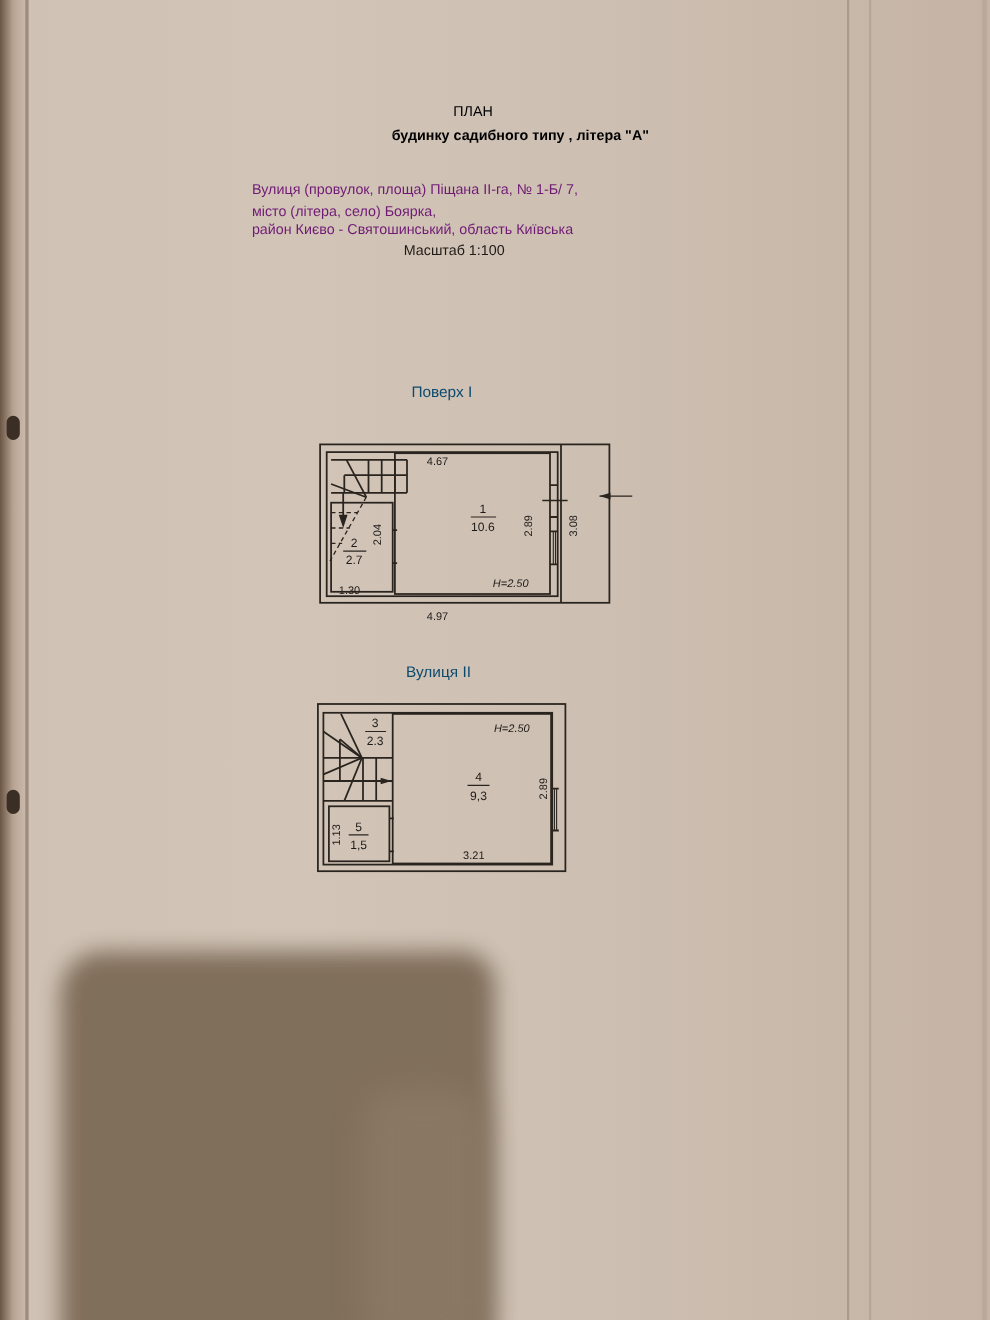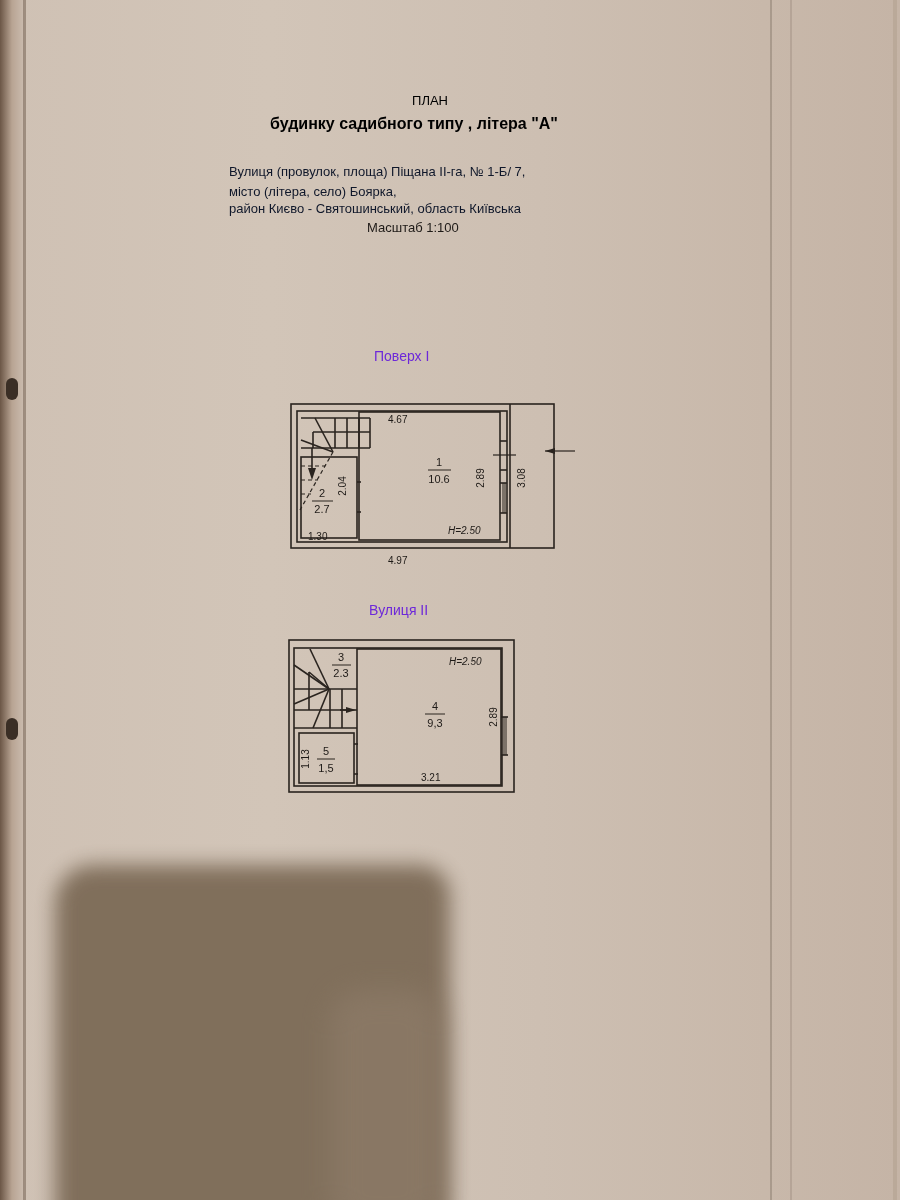--- a/index.html
+++ b/index.html
@@ -22,24 +22,24 @@
   .shadow {
     position:absolute; left:55px; top:865px; width:395px; height:360px;
     background:#7a6854; border-radius:38px 30px 0 0;
     filter: blur(10px); opacity:0.92;
   }
   .shadow2 {
     position:absolute; left:330px; top:990px; width:110px; height:240px;
     background:#8c7a67; filter: blur(14px); border-radius:30px; opacity:0.8;
   }
   .t-title { top:93px; left:380px; width:100px; text-align:center; font-weight:normal; font-size:13px; position:absolute; }
-  .t-sub { top:115px; left:270px; width:320px; text-align:left; font-weight:bold; font-size:16px; position:absolute; }
-  .addr { position:absolute; left:229px; font-size:13px; color:#0f172a; white-space:nowrap; }
+  .t-sub { top:115px; left:270px; width:320px; text-align:right; font-weight:bold; font-size:13px; position:absolute; }
+  .addr { position:absolute; left:229px; font-size:13px; color:#701a75; white-space:nowrap; }
   .scale { position:absolute; left:367px; top:220px; font-size:13px; color:#1e1a17; }
-  .floor-label { position:absolute; font-size:14px; color:#6d28d9; }
+  .floor-label { position:absolute; font-size:14px; color:#0c4a6e; }
   svg text { font-family:"Liberation Sans", sans-serif; fill:#1e1a17; }
 </style>
 </head>
 <body>
 
 <div class="page"></div>
 <div class="left-edge"></div>
 <div class="left-edge-line"></div>
 <div class="punch" style="top:378px"></div>
 <div class="punch" style="top:718px"></div>

